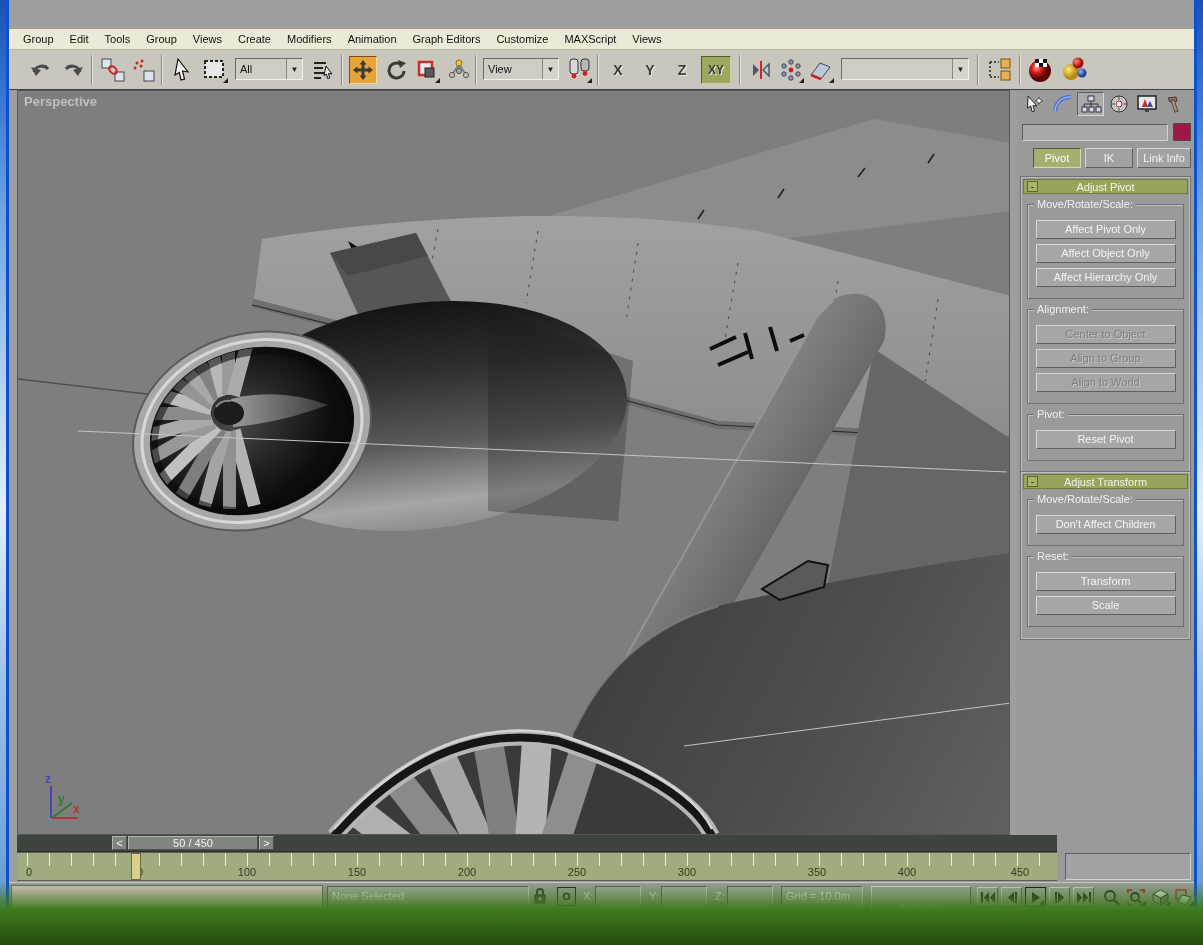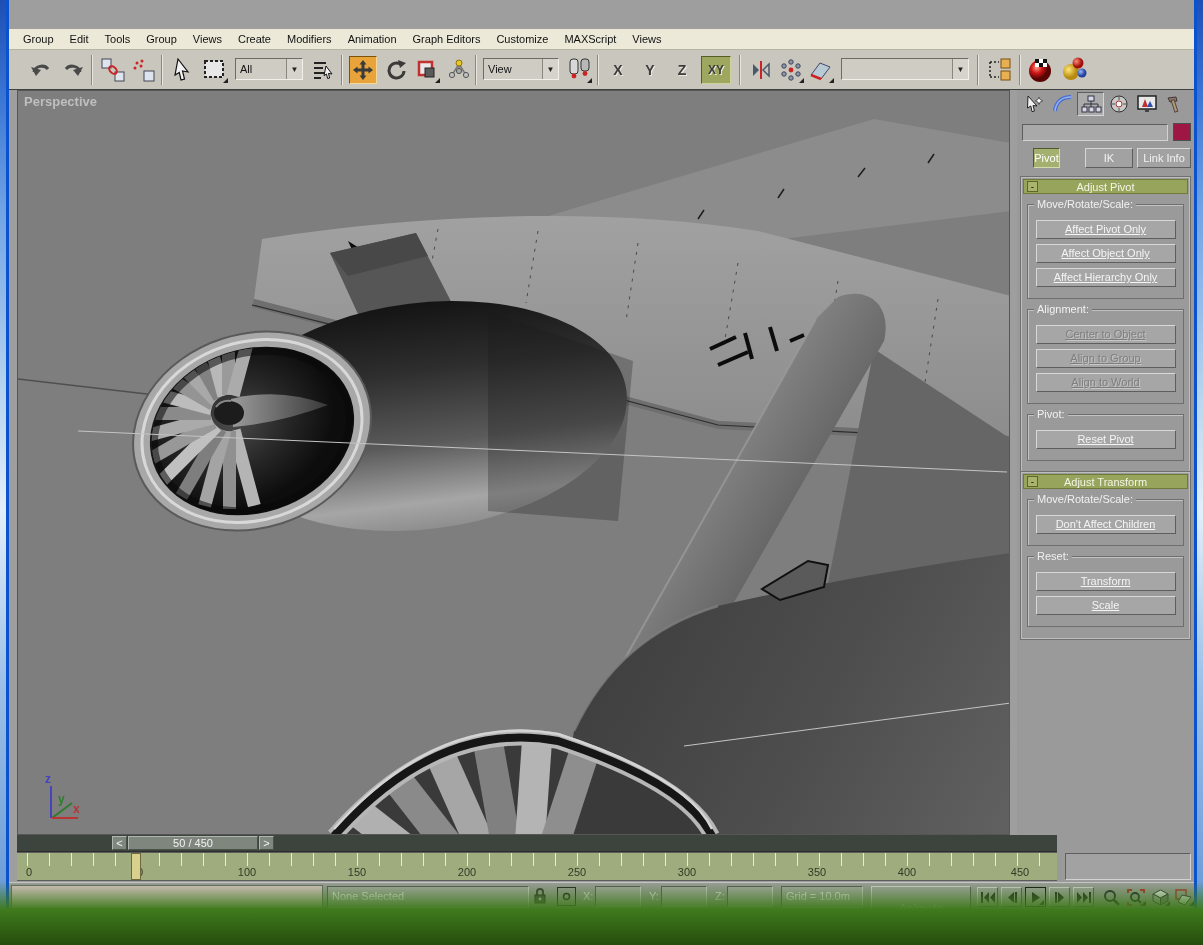--- a/index.html
+++ b/index.html
@@ -51,21 +51,21 @@
     display:flex;align-items:center;justify-content:center;color:#f2f2f2;}
   .subtab.active{background:#a3b070;border-color:#4f5830 #d4dcae #d4dcae #4f5830;color:#fff;}
   .rollout{position:absolute;left:3px;width:171px;border:1px solid #707070;box-shadow:inset 0 0 0 1px #bdbdbd;padding:2px 2px 4px 2px;background:#9a9a9a;}
   .rhead{position:relative;height:15px;background:#97a45c;border:1px solid #6e7a38;display:flex;align-items:center;justify-content:center;
     color:#f4f4e4;font-size:11px;margin-bottom:6px;}
   .rminus{position:absolute;left:3px;top:1px;width:11px;height:11px;background:#aab46e;border:1px solid #5e662c;
     font-size:10px;line-height:9px;text-align:center;color:#20260c;}
   .pgroup{position:relative;border:1px solid #6e6e6e;box-shadow:1px 1px 0 #c2c2c2 inset;margin:10px 4px 8px 4px;padding:10px 6px 6px 6px;}
   .pgroup .glabel{position:absolute;top:-7px;left:6px;background:#9a9a9a;padding:0 3px;font-size:11px;color:#f0f0f0;}
   .pbtn{display:block;width:140px;height:19px;margin:5px auto;background:#a6a6a6;
-    border:1px solid;border-color:#d8d8d8 #5e5e5e #5e5e5e #d8d8d8;color:#f4f4f4;font-size:11px;text-align:center;line-height:17px;text-decoration:underline;}
+    border:1px solid;border-color:#d8d8d8 #5e5e5e #5e5e5e #d8d8d8;color:#f4f4f4;font-size:11px;text-align:center;line-height:17px;}
   .pbtn.disabled{color:#7e7e7e;text-shadow:1px 1px 0 #c6c6c6;}
   
   .timerow{position:absolute;left:8px;top:745px;width:1040px;height:17px;background:#3d433d;border-bottom:1px solid #2b2f2b;}
   .tslide{position:absolute;top:1px;height:14px;background:#7e867e;border:1px solid;border-color:#aeb6ae #4a504a #4a504a #aeb6ae;
     color:#f2f2f2;font-size:11px;text-align:center;line-height:13px;}
   .trackbar{position:absolute;left:8px;top:762px;width:1040px;height:29px;background:#9fac7e;border-top:1px solid #5c5c5c;border-bottom:1px solid #5c5c5c;overflow:hidden;}
   .ticks{position:absolute;left:10px;top:0;right:0;height:13px;
     background:repeating-linear-gradient(90deg,#e8ecd4 0 1px,transparent 1px 22px);}
   .rlabel{position:absolute;top:13px;transform:translateX(-50%);font-size:11px;color:#333a26;}
   .tmarker{position:absolute;left:114px;top:0;width:10px;height:27px;background:#d9d08e;border:1px solid #6e6a3e;}
@@ -478,21 +478,21 @@
       <div class="ptab" style="left:144px">
             <svg width="22" height="20">
               <path d="M4,4 L12,3 L13,7 L6,8 Z" fill="#8a7a6a" stroke="#433"></path>
               <rect x="9" y="6" width="3" height="12" fill="#b09a70" stroke="#544" transform="rotate(-18 10 12)"></rect>
             </svg>
           </div>
 
       <input class="namefield" value="" style="">
       <div class="swatch" style="background:#9e1744"></div>
 
-      <div class="subtab active" style="left:16px;width:27px">Pivot</div>
+      <div class="subtab active" style="left:16px;width:48px">Pivot</div>
       <div class="subtab" style="left:68px;width:48px">IK</div>
       <div class="subtab" style="left:120px;width:54px">Link Info</div>
 
       <div class="rollout" style="top:86px">
         <div class="rhead">
           <span class="rminus">-</span>
           <span>Adjust Pivot</span>
         </div>
         <div class="pgroup">
           <span class="glabel">Move/Rotate/Scale:</span>

